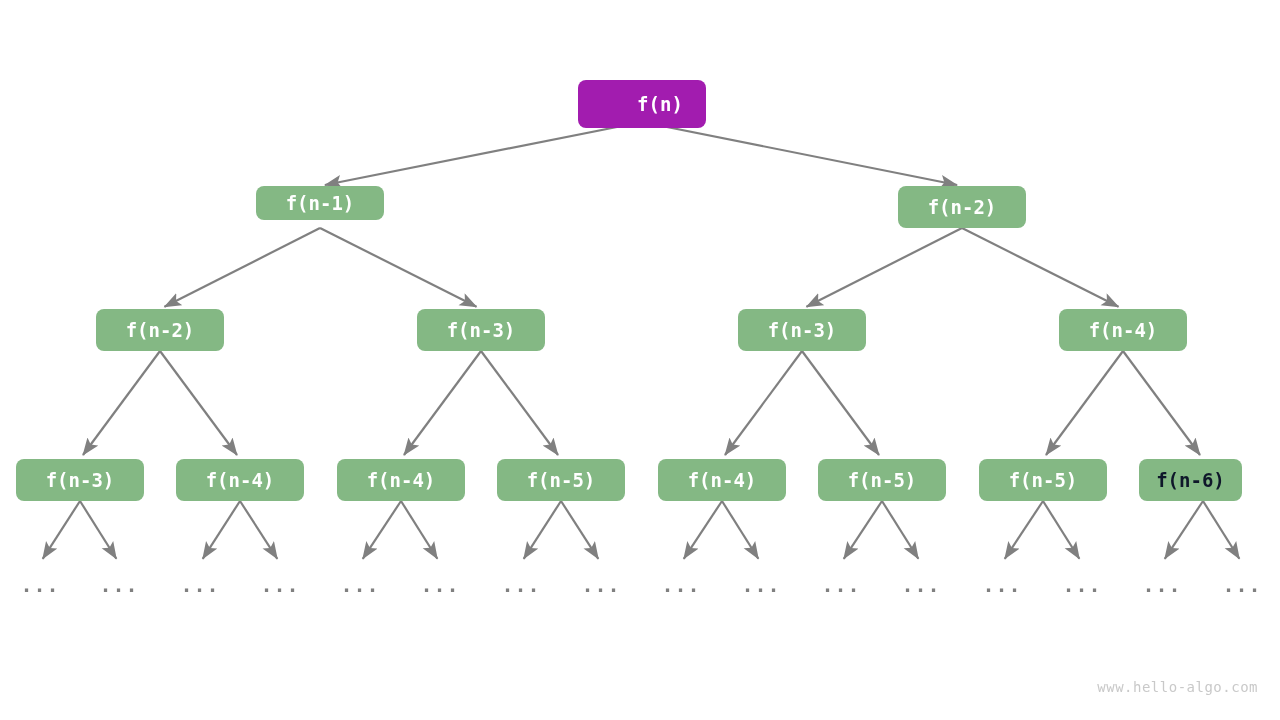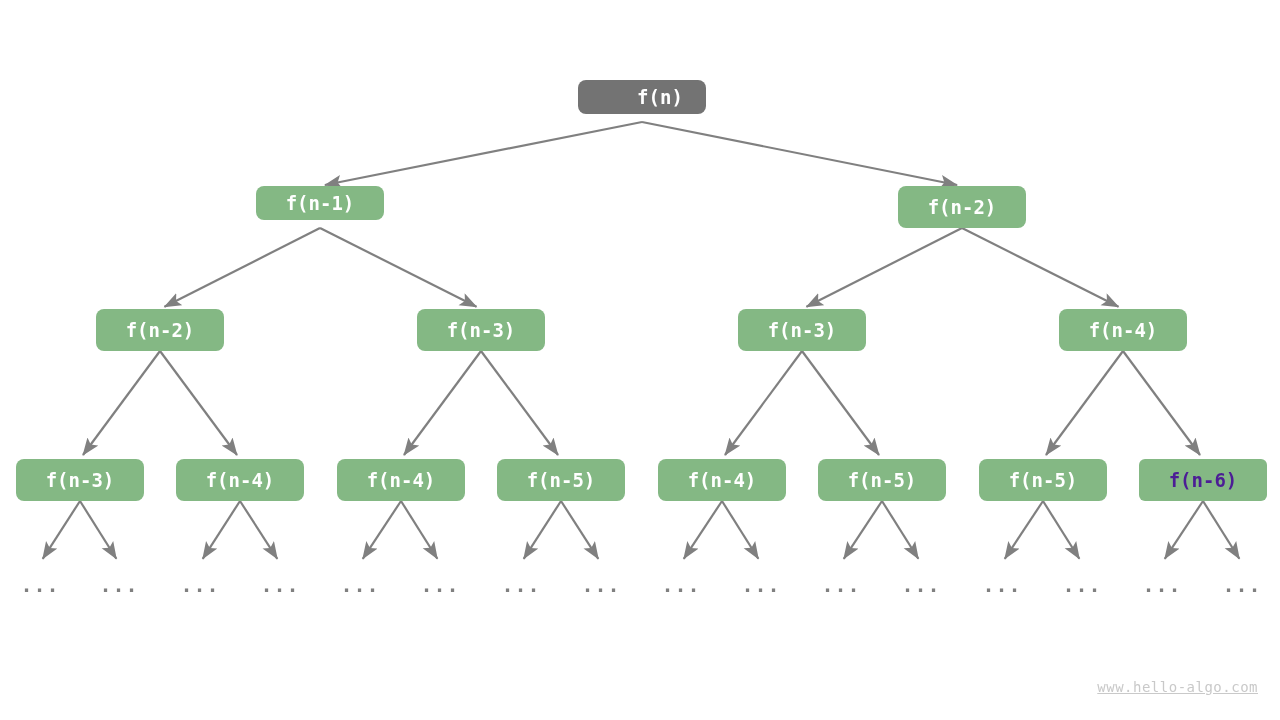--- a/index.html
+++ b/index.html
@@ -60,21 +60,20 @@
   #watermark {
     position: absolute;
     right: 22px;
     bottom: 25px;
     color: #c9c9c9;
     font-family: "DejaVu Sans Mono", "Liberation Mono", monospace;
     font-size: 14px;
     letter-spacing: 0.5px;
     white-space: nowrap;
     z-index: 2;
-    text-decoration: underline;
   }
 </style>
 </head>
 <body>
 
 <div id="canvas">
 
   <svg id="edge-layer" viewBox="0 0 1280 720" width="1280" height="720" xmlns="http://www.w3.org/2000/svg">
     <defs>
       <marker id="arrowhead" markerWidth="9" markerHeight="9" refX="7.6" refY="3.1" orient="auto" markerUnits="strokeWidth">
@@ -109,35 +108,35 @@
         <line x1="882" y1="501" x2="843.7579584553849" y2="558.8294286772228" stroke="#808080" stroke-width="2.2" marker-end="url(#arrowhead)"></line>
         <line x1="882" y1="501" x2="918.3377444062927" y2="558.7676962356448" stroke="#808080" stroke-width="2.2" marker-end="url(#arrowhead)"></line>
         <line x1="1043" y1="501" x2="1004.7579584553849" y2="558.8294286772228" stroke="#808080" stroke-width="2.2" marker-end="url(#arrowhead)"></line>
         <line x1="1043" y1="501" x2="1079.3377444062928" y2="558.7676962356448" stroke="#808080" stroke-width="2.2" marker-end="url(#arrowhead)"></line>
         <line x1="1203" y1="501" x2="1164.7579584553848" y2="558.8294286772228" stroke="#808080" stroke-width="2.2" marker-end="url(#arrowhead)"></line>
         <line x1="1203" y1="501" x2="1239.3377444062928" y2="558.7676962356448" stroke="#808080" stroke-width="2.2" marker-end="url(#arrowhead)"></line>
       </g>
   </svg>
 
   <div id="nodes-group">
-      <div class="node" style="left: 578px; top: 80px; width: 128px; height: 34px; background: #737373; color: rgb(255, 255, 255); padding-left: 36px;">f(n)</div>
+      <div class="node" style="left: 578px; top: 80px; width: 128px; height: 48px; background: #a21caf; color: rgb(255, 255, 255); padding-left: 36px;">f(n)</div>
       <div class="node" style="left: 256px; top: 186px; width: 128px; height: 34px; background: rgb(132, 184, 132); color: rgb(255, 255, 255);">f(n-1)</div>
       <div class="node" style="left: 898px; top: 186px; width: 128px; height: 42px; background: rgb(132, 184, 132); color: rgb(255, 255, 255);">f(n-2)</div>
       <div class="node" style="left: 96px; top: 309px; width: 128px; height: 42px; background: rgb(132, 184, 132); color: rgb(255, 255, 255);">f(n-2)</div>
       <div class="node" style="left: 417px; top: 309px; width: 128px; height: 42px; background: rgb(132, 184, 132); color: rgb(255, 255, 255);">f(n-3)</div>
       <div class="node" style="left: 738px; top: 309px; width: 128px; height: 42px; background: rgb(132, 184, 132); color: rgb(255, 255, 255);">f(n-3)</div>
       <div class="node" style="left: 1059px; top: 309px; width: 128px; height: 42px; background: rgb(132, 184, 132); color: rgb(255, 255, 255);">f(n-4)</div>
       <div class="node" style="left: 16px; top: 459px; width: 128px; height: 42px; background: rgb(132, 184, 132); color: rgb(255, 255, 255);">f(n-3)</div>
       <div class="node" style="left: 176px; top: 459px; width: 128px; height: 42px; background: rgb(132, 184, 132); color: rgb(255, 255, 255);">f(n-4)</div>
       <div class="node" style="left: 337px; top: 459px; width: 128px; height: 42px; background: rgb(132, 184, 132); color: rgb(255, 255, 255);">f(n-4)</div>
       <div class="node" style="left: 497px; top: 459px; width: 128px; height: 42px; background: rgb(132, 184, 132); color: rgb(255, 255, 255);">f(n-5)</div>
       <div class="node" style="left: 658px; top: 459px; width: 128px; height: 42px; background: rgb(132, 184, 132); color: rgb(255, 255, 255);">f(n-4)</div>
       <div class="node" style="left: 818px; top: 459px; width: 128px; height: 42px; background: rgb(132, 184, 132); color: rgb(255, 255, 255);">f(n-5)</div>
       <div class="node" style="left: 979px; top: 459px; width: 128px; height: 42px; background: rgb(132, 184, 132); color: rgb(255, 255, 255);">f(n-5)</div>
-      <div class="node" style="left: 1139px; top: 459px; width: 128px; height: 42px; background: rgb(132, 184, 132); color: #4c1d95; border-radius: 6px;">f(n-6)</div>
+      <div class="node" style="left: 1139px; top: 459px; width: 103px; height: 42px; background: rgb(132, 184, 132); color: #0f172a;">f(n-6)</div>
       <div class="ellipsis" style="left: 20px; top: 575px; width: 40px;">...</div>
       <div class="ellipsis" style="left: 99px; top: 575px; width: 40px;">...</div>
       <div class="ellipsis" style="left: 180px; top: 575px; width: 40px;">...</div>
       <div class="ellipsis" style="left: 260px; top: 575px; width: 40px;">...</div>
       <div class="ellipsis" style="left: 340px; top: 575px; width: 40px;">...</div>
       <div class="ellipsis" style="left: 420px; top: 575px; width: 40px;">...</div>
       <div class="ellipsis" style="left: 501px; top: 575px; width: 40px;">...</div>
       <div class="ellipsis" style="left: 581px; top: 575px; width: 40px;">...</div>
       <div class="ellipsis" style="left: 661px; top: 575px; width: 40px;">...</div>
       <div class="ellipsis" style="left: 741px; top: 575px; width: 40px;">...</div>

